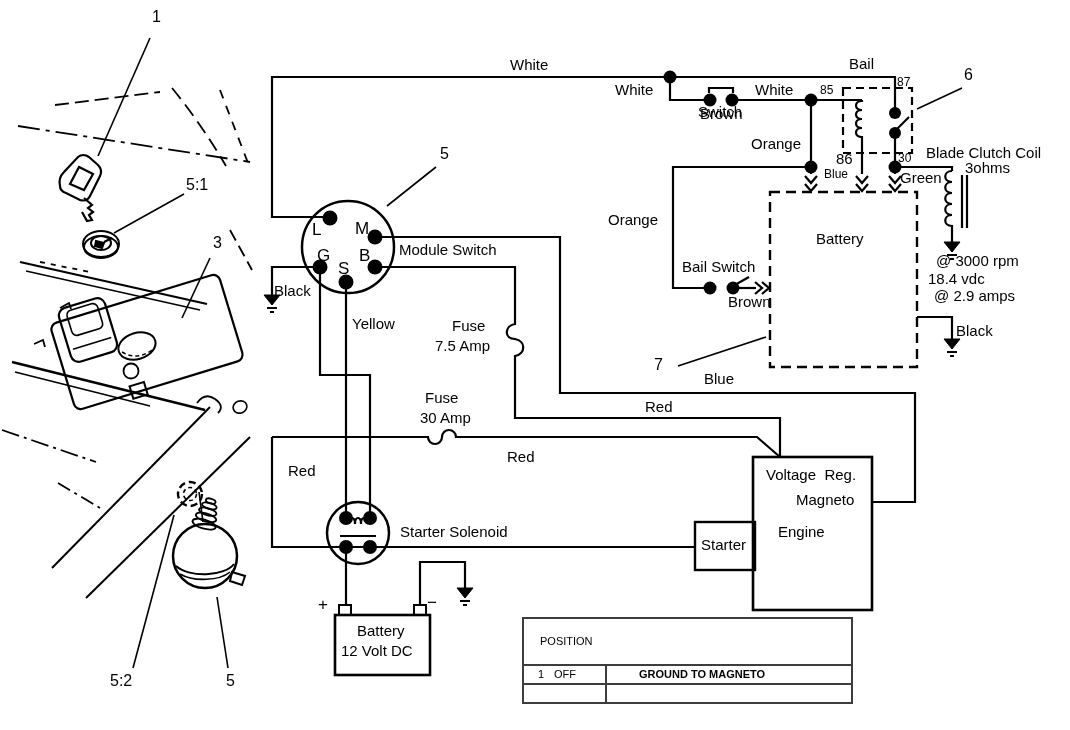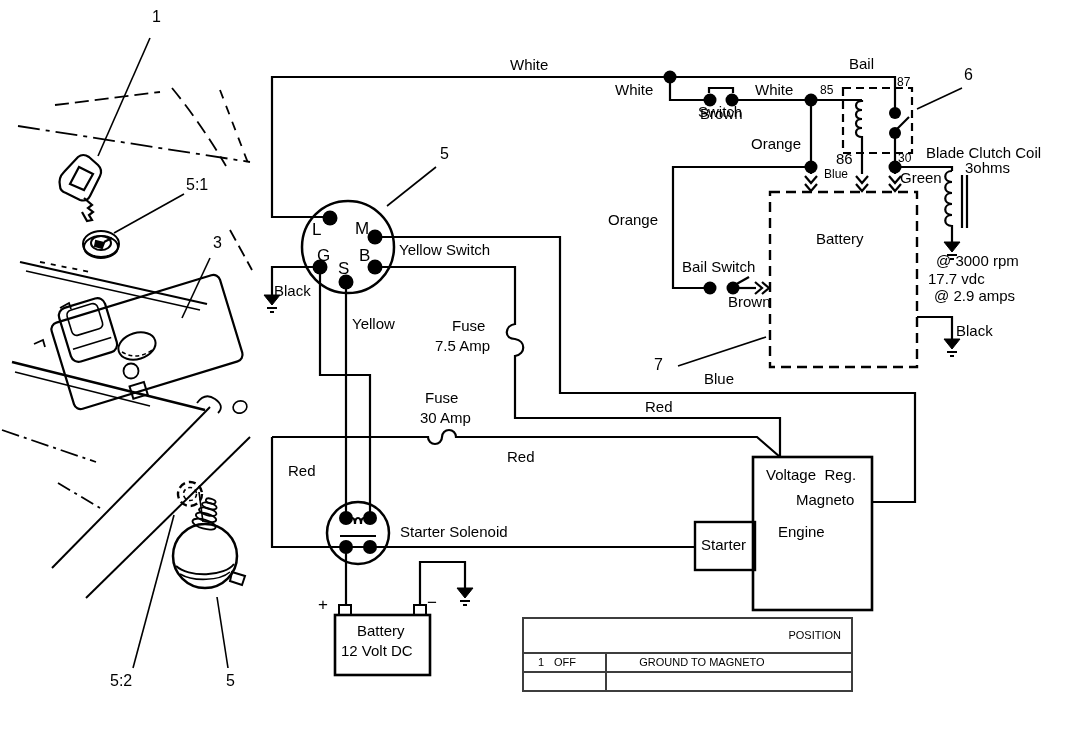--- a/index.html
+++ b/index.html
@@ -6,22 +6,22 @@
   #stage{position:relative;width:1070px;height:730px;background:#fff;overflow:hidden;
          font-family:"Liberation Sans","DejaVu Sans",sans-serif;color:#000;}
   #linework{position:absolute;left:0;top:0;}
   .lbl{position:absolute;font-size:15px;line-height:15px;white-space:pre;color:#000;}
   .sm{font-size:12px;line-height:12px;}
   .big{font-size:17px;line-height:17px;}
   .num{font-size:16px;line-height:16px;}
   #pos-table{position:absolute;left:522px;top:617px;width:331px;border-collapse:collapse;
              font-size:11px;line-height:11px;}
   #pos-table td{border:2px solid #3d3d3d;padding:0 0 0 14px;height:17px;}
-  #pos-table td.hdr{text-align:right;padding:10px;height:13px;}
-  #pos-table td.act{padding-left:32px;}
+  #pos-table td.hdr{text-align:left;padding:16px;height:13px;}
+  #pos-table td.act{padding-left:32px;font-weight:bold;}
   #pos-table .rownum{display:inline-block;width:16px;}
 </style>
 </head>
 <body>
 
 <div id="stage">
 
   <svg id="linework" width="1070" height="730" viewBox="0 0 1070 730">
     <g stroke="#000" fill="none" stroke-width="2.2">
 
@@ -214,29 +214,29 @@
   <div class="lbl" style="left:849px;top:56px">Bail</div>
   <div class="lbl sm" style="left:820px;top:84px">85</div>
   <div class="lbl sm" style="left:897px;top:76px">87</div>
   <div class="lbl" style="left:836px;top:151px">86</div>
   <div class="lbl sm" style="left:898px;top:152px">30</div>
   <div class="lbl sm" style="left:824px;top:168px">Blue</div>
   <div class="lbl" style="left:900px;top:170px">Green</div>
   <div class="lbl" style="left:926px;top:145px">Blade Clutch Coil</div>
   <div class="lbl" style="left:965px;top:160px">3ohms</div>
   <div class="lbl" style="left:936px;top:253px">@ 3000 rpm</div>
-  <div class="lbl" style="left:928px;top:271px">17.7 vdc</div>
+  <div class="lbl" style="left:928px;top:271px">18.4 vdc</div>
   <div class="lbl" style="left:934px;top:288px">@ 2.9 amps</div>
   <div class="lbl" style="left:956px;top:323px">Black</div>
   <div class="lbl" style="left:816px;top:231px">Battery</div>
   <div class="lbl" style="left:608px;top:212px">Orange</div>
   <div class="lbl" style="left:682px;top:259px">Bail Switch</div>
   <div class="lbl" style="left:728px;top:294px">Brown</div>
   <div class="lbl" style="left:704px;top:371px">Blue</div>
-  <div class="lbl" style="left:399px;top:242px">Yellow Switch</div>
+  <div class="lbl" style="left:399px;top:242px">Module Switch</div>
   <div class="lbl" style="left:274px;top:283px">Black</div>
   <div class="lbl" style="left:352px;top:316px">Yellow</div>
   <div class="lbl" style="left:452px;top:318px">Fuse</div>
   <div class="lbl" style="left:435px;top:338px">7.5 Amp</div>
   <div class="lbl" style="left:425px;top:390px">Fuse</div>
   <div class="lbl" style="left:420px;top:410px">30 Amp</div>
   <div class="lbl" style="left:645px;top:399px">Red</div>
   <div class="lbl" style="left:507px;top:449px">Red</div>
   <div class="lbl" style="left:288px;top:463px">Red</div>
   <div class="lbl" style="left:400px;top:524px">Starter Solenoid</div>

